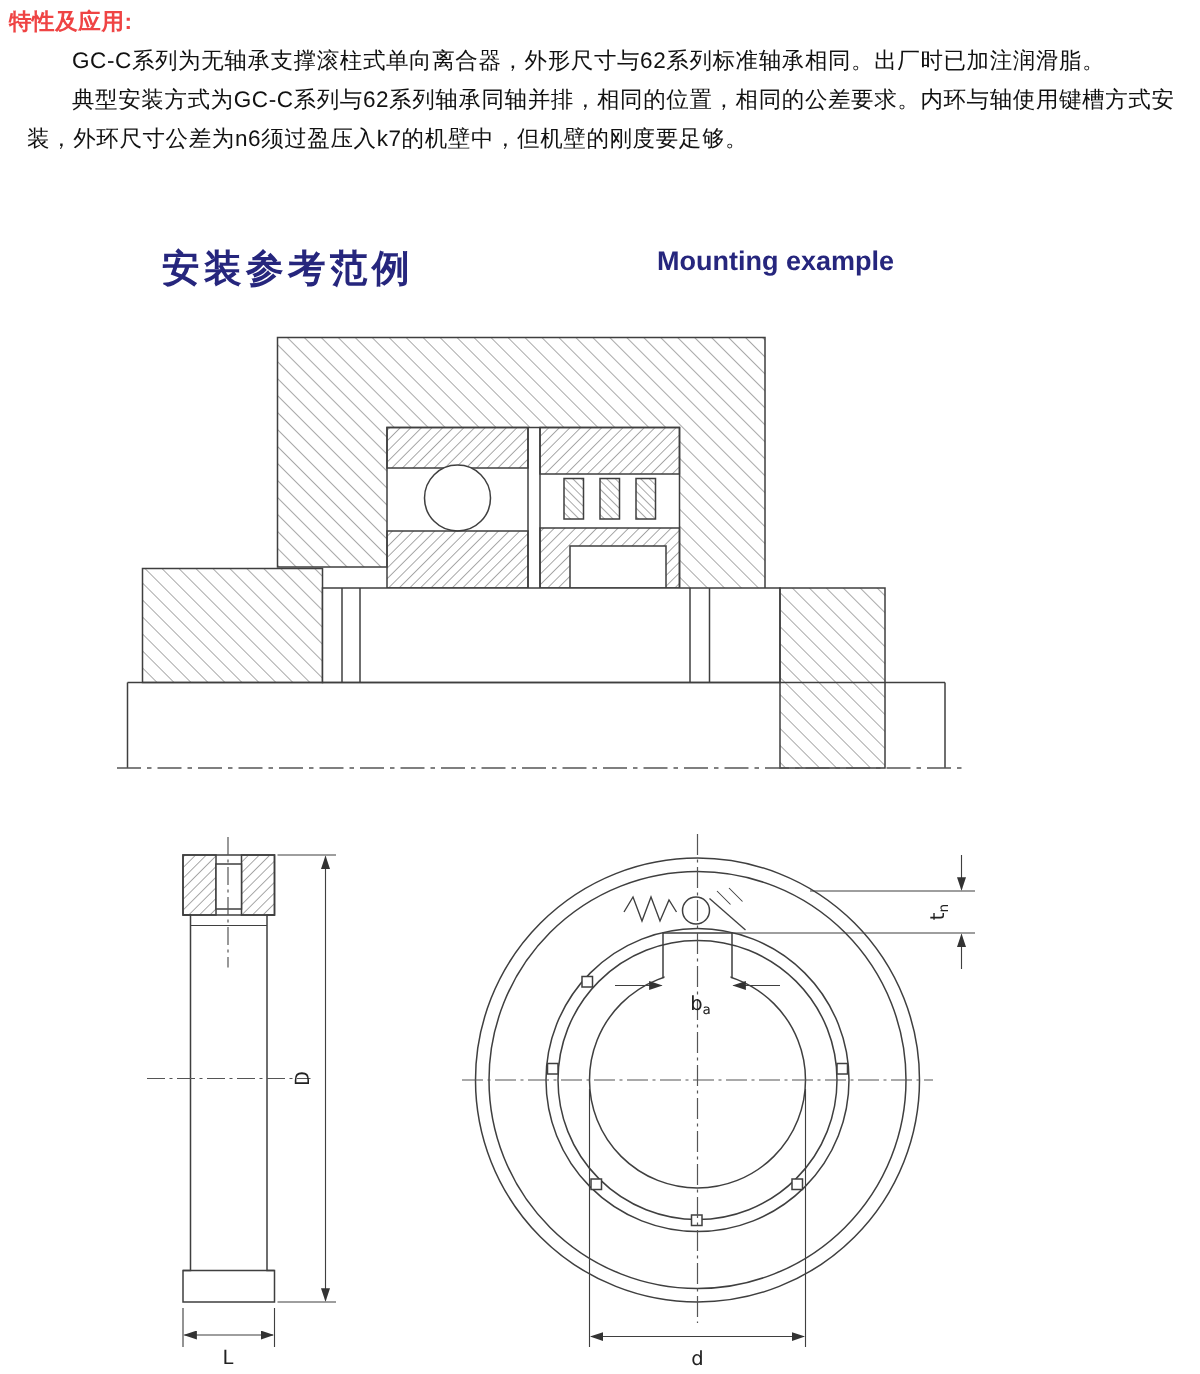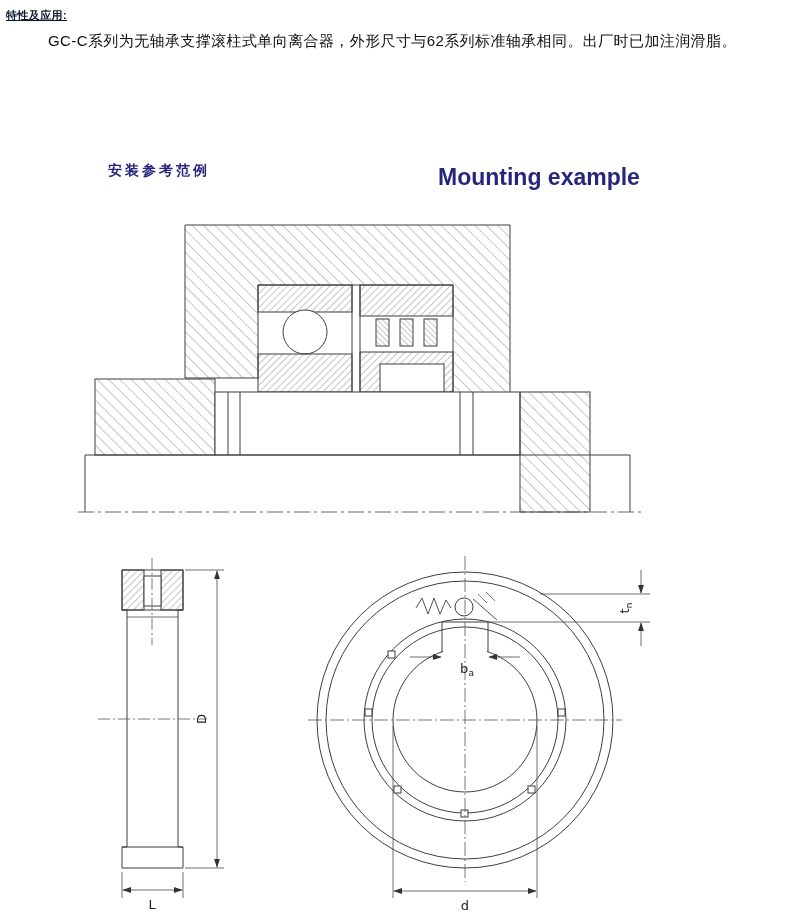--- a/index.html
+++ b/index.html
@@ -13,38 +13,37 @@
   .textblock {
     position: absolute;
     left: 6px; top: 2px;
     width: 788px;
     color: #111111;
     font-size: 15px;
     line-height: 26px;
     letter-spacing: 0.4px;
   }
   .section-title {
-    color: #0f172a;
+    color: #ef4444;
     font-weight: bold;
-    font-size: 11px;
-    text-decoration: underline;
+    font-size: 15px;
   }
   p.body-para { text-indent: 2em; margin-left: 12px; }
   .heading-zh {
     position: absolute;
     left: 108px; top: 162px;
-    font-size: 14px;
+    font-size: 25px;
     font-weight: bold;
     letter-spacing: 3px;
     color: #26267d;
   }
   .heading-en {
     position: absolute;
     left: 438px; top: 164px;
-    font-size: 23px;
+    font-size: 18px;
     font-weight: bold;
     color: #26267d;
   }
   svg.drawings {
     position: absolute;
     left: 0; top: 0;
   }
   svg text {
     font-family: "DejaVu Sans", sans-serif;
     font-size: 13px;
@@ -52,20 +51,21 @@
     stroke: none;
   }
   svg .sub { font-size: 9px; }
 </style>
 </head>
 <body>
 
 <div class="textblock">
   <div class="section-title">特性及应用:</div>
   <p class="body-para">GC-C系列为无轴承支撑滚柱式单向离合器，外形尺寸与62系列标准轴承相同。出厂时已加注润滑脂。</p>
+  <p class="body-para">典型安装方式为GC-C系列与62系列轴承同轴并排，相同的位置，相同的公差要求。内环与轴使用键槽方式安装，外环尺寸公差为n6须过盈压入k7的机壁中，但机壁的刚度要足够。</p>
 </div>
 
 <div class="heading-zh">安装参考范例</div>
 <div class="heading-en">Mounting example</div>
 
 <svg class="drawings" width="800" height="916" viewBox="0 0 800 916" xmlns="http://www.w3.org/2000/svg">
   <defs>
     <pattern id="h1" width="8" height="8" patternUnits="userSpaceOnUse" patternTransform="rotate(-45)">
       <line x1="0" y1="0" x2="0" y2="8" stroke="#5a5a5a" stroke-width="0.7"></line>
     </pattern>

